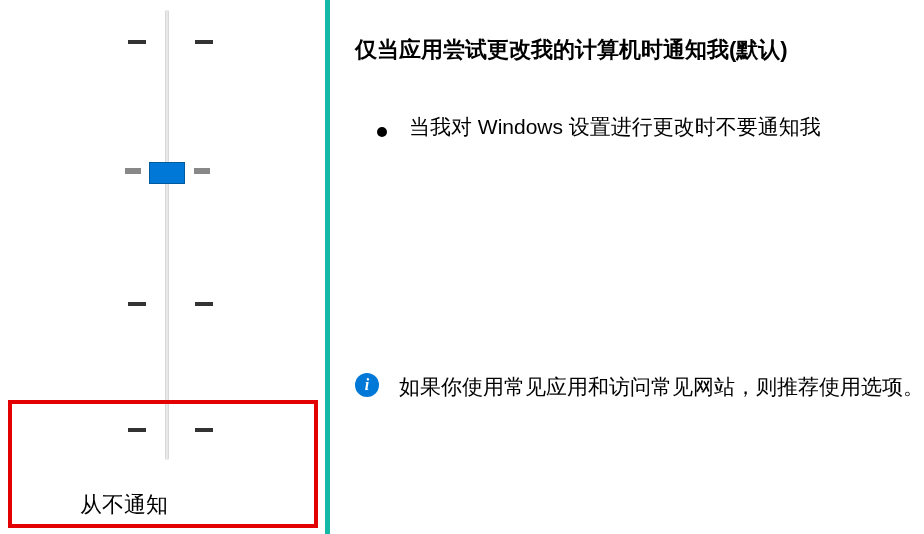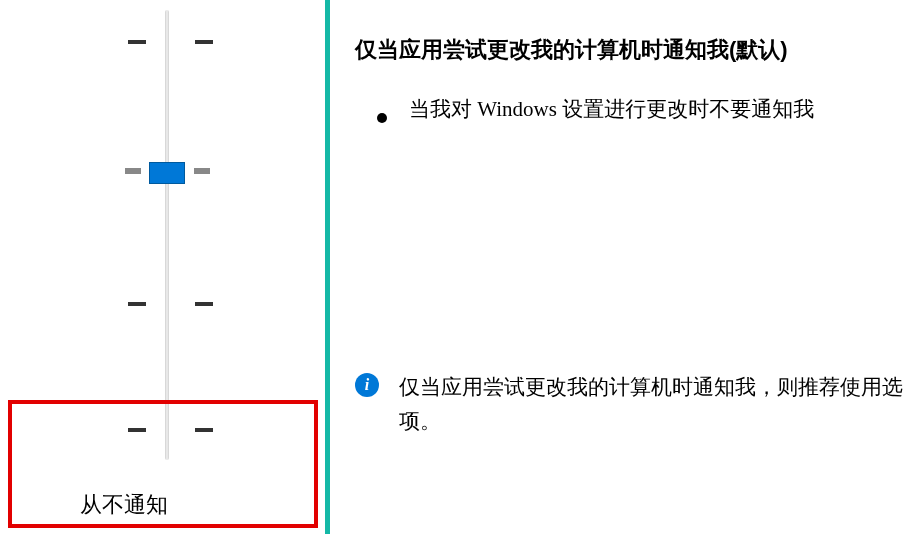--- a/index.html
+++ b/index.html
@@ -78,27 +78,26 @@
     }
     .content-panel {
       flex: 1;
       padding: 35px 0 0 25px;
       position: relative;
     }
     .heading {
       font-size: 22px;
       font-weight: bold;
       color: #000;
-      margin-bottom: 30px;
+      margin-bottom: 48px;
     }
     .bullet-row {
       display: flex;
-      align-items: flex-end;
+      align-items: center;
       margin-left: 22px;
-      font-family: Liberation Serif, serif;
     }
     .bullet-dot {
       width: 10px;
       height: 10px;
       background: #000;
       border-radius: 50%;
       margin-top: 9px;
       margin-right: 22px;
       flex-shrink: 0;
     }
@@ -165,16 +164,16 @@
   <div class="content-panel">
     <div class="heading">仅当应用尝试更改我的计算机时通知我(默认)</div>
 
     <div class="bullet-row">
       <div class="bullet-dot"></div>
       <div class="bullet-text">当我对 Windows 设置进行更改时不要通知我</div>
     </div>
 
     <div class="info-row">
       <div class="info-icon">i</div>
-      <div class="info-text">仅当应用尝试更改我的计算机时通知我，则推荐使用选项。</div>
+      <div class="info-text">如果你使用常见应用和访问常见网站，则推荐使用选项。</div>
     </div>
   </div>
 </div>
 
 </body></html>

